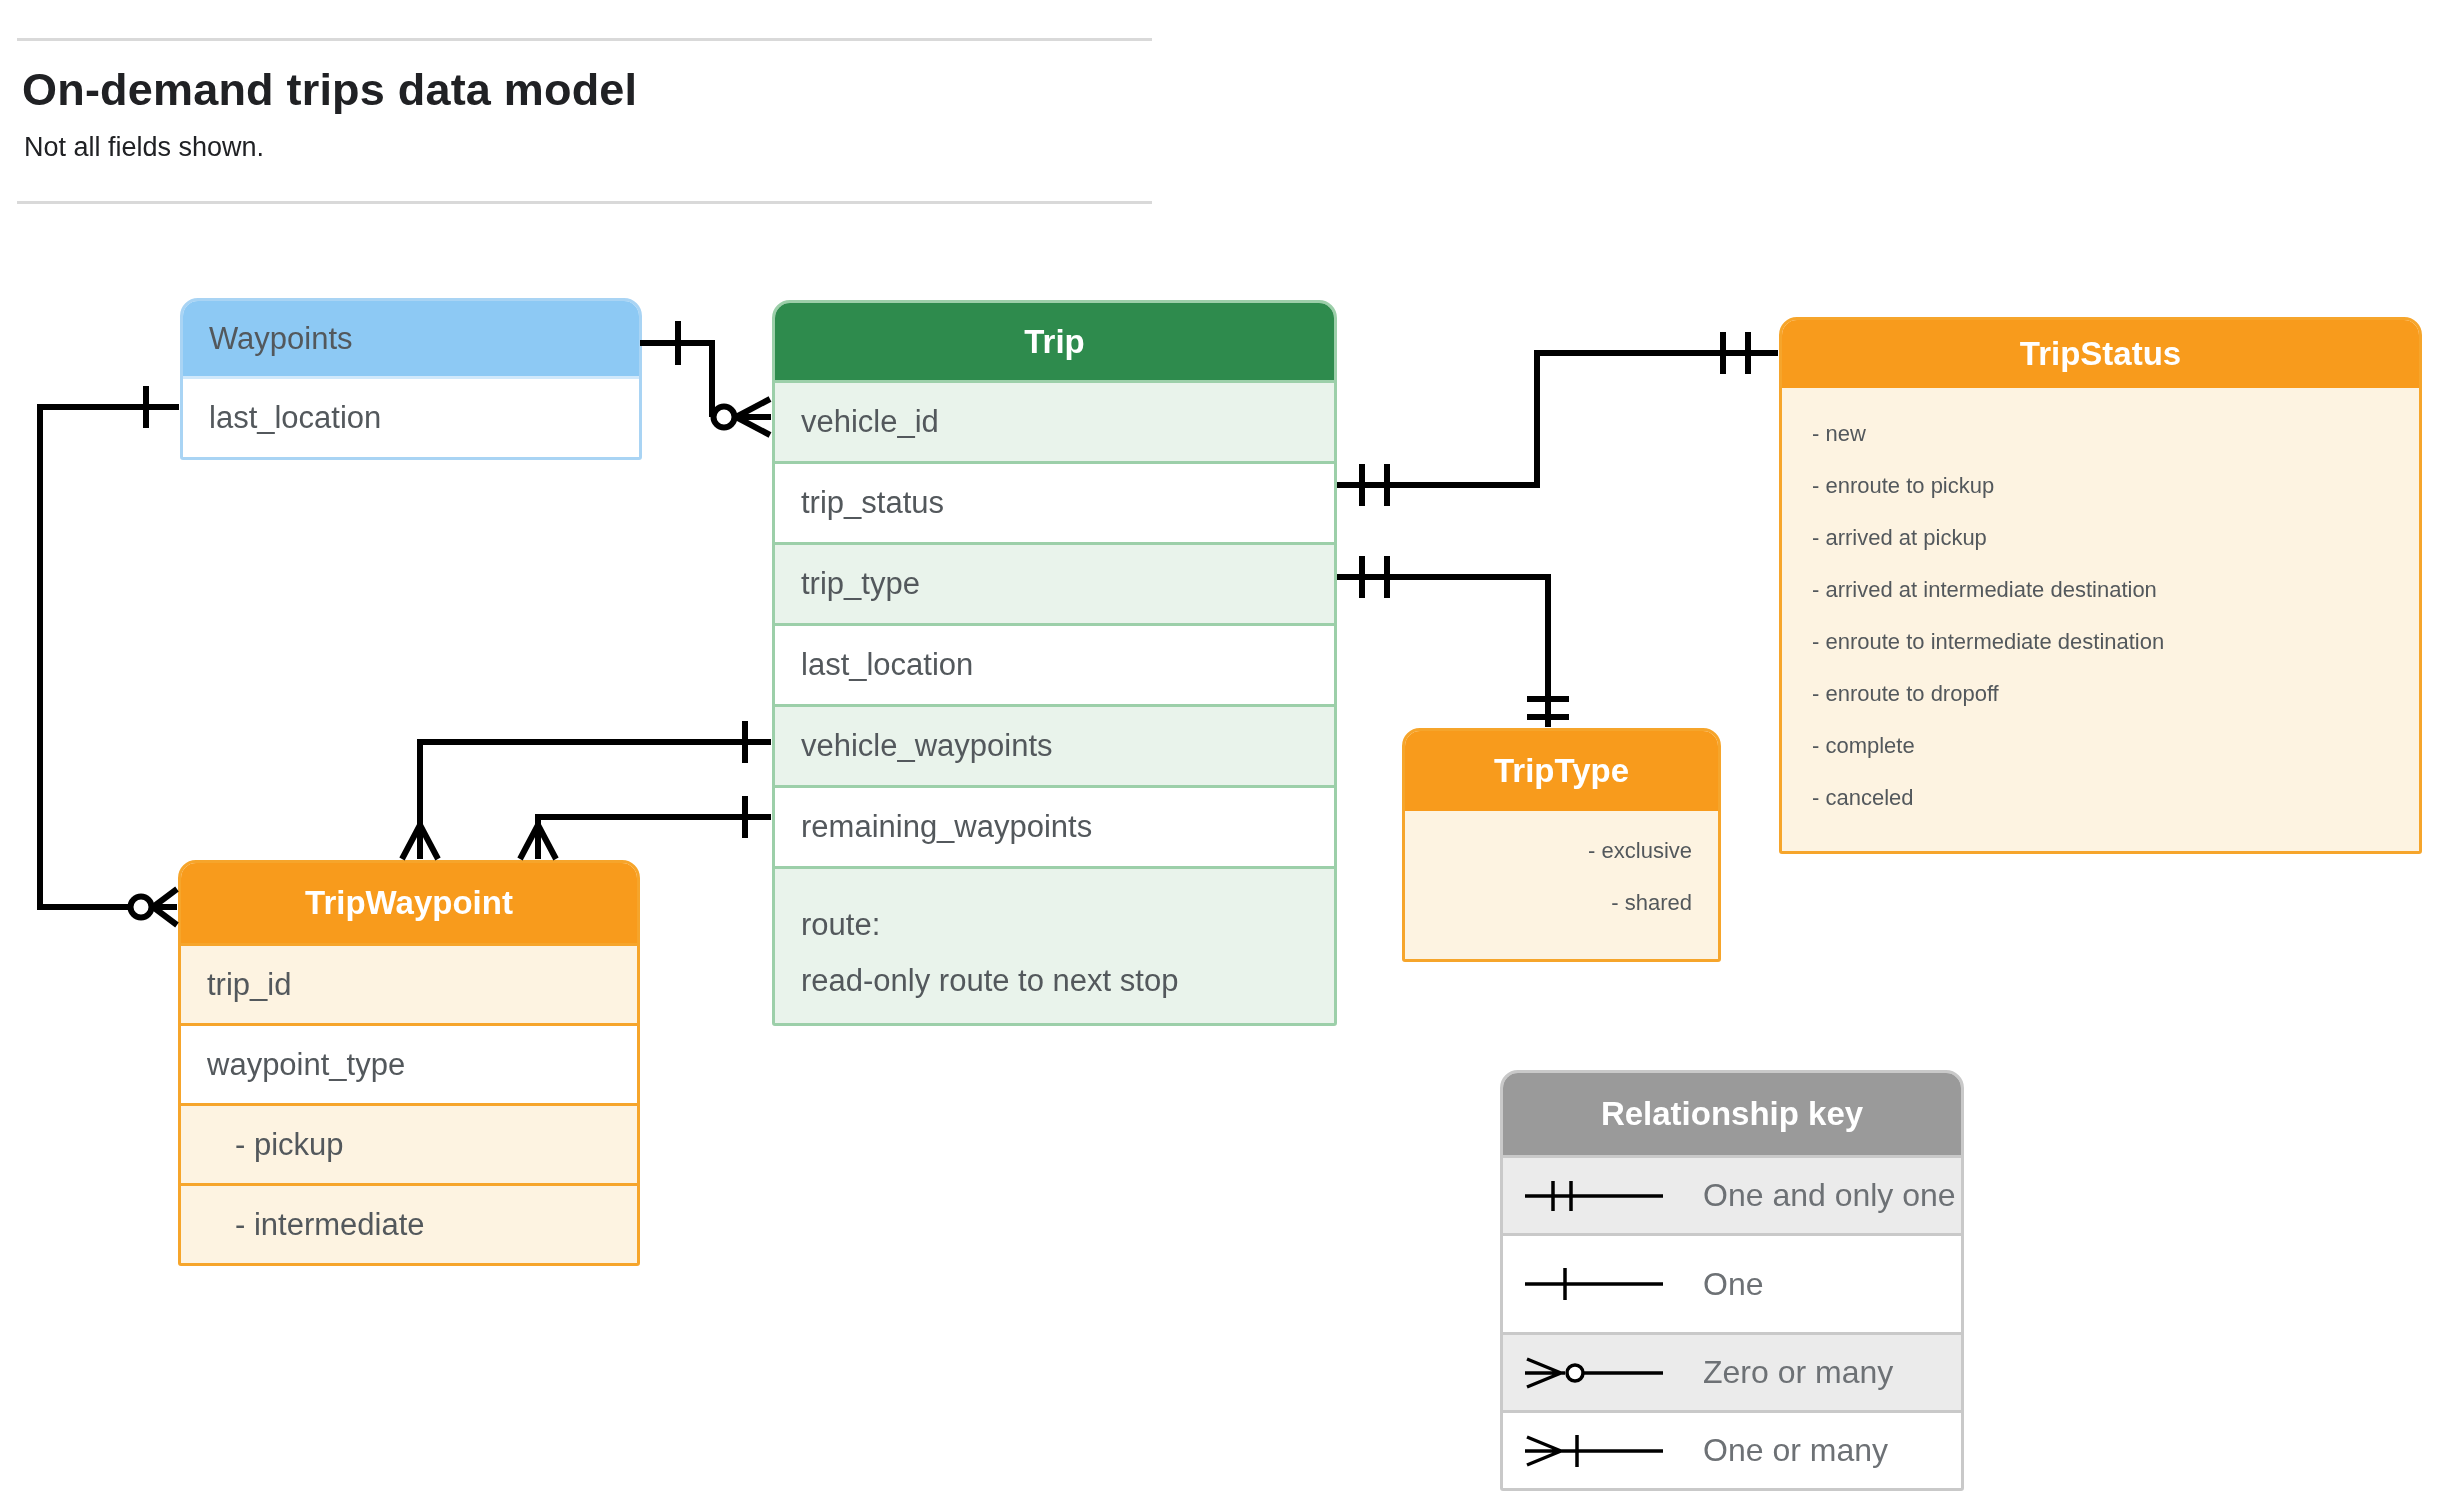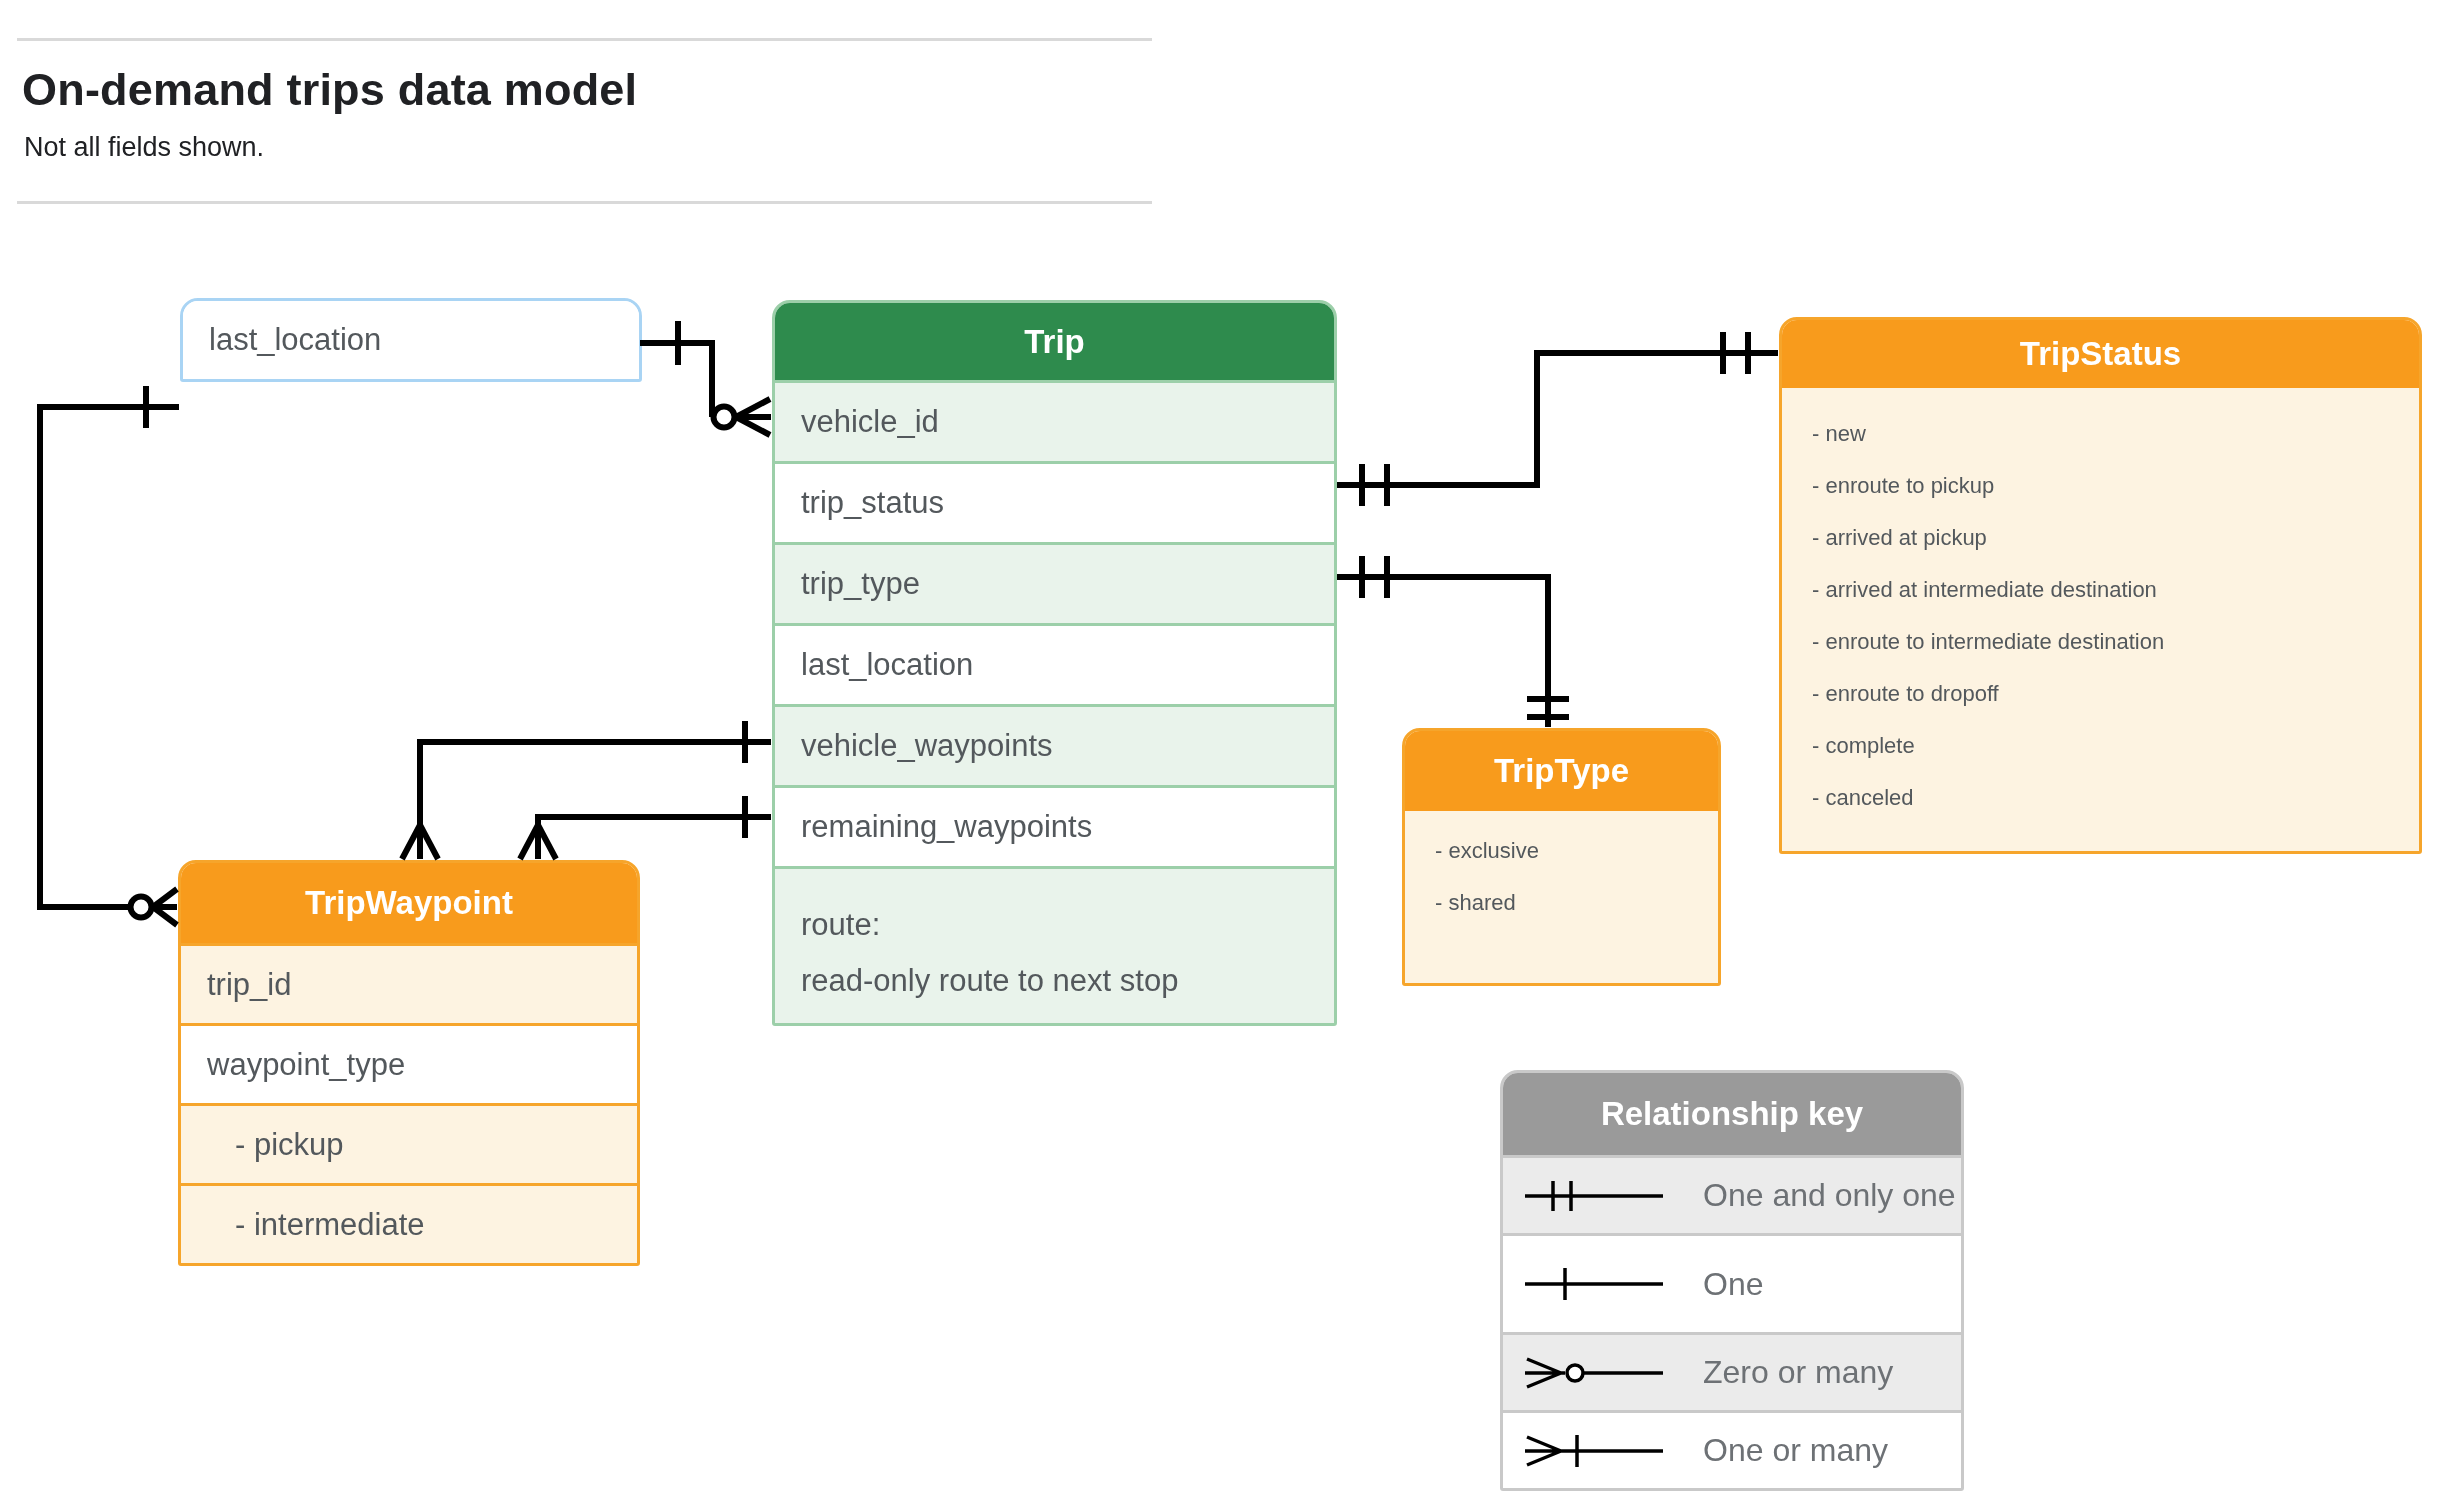--- a/index.html
+++ b/index.html
@@ -64,20 +64,21 @@
 <body>
 
 <div id="canvas">
 
   <div class="rule" style="left:17px;top:38px;width:1135px;"></div>
   <div id="page-title">On-demand trips data model</div>
   <div id="page-subtitle">Not all fields shown.</div>
   <div class="rule" style="left:17px;top:201px;width:1135px;"></div>
 
   <div class="entity e-blue" style="left:180px;top:298px;width:462px;">
+    <div class="row key" style="height:78px;">Waypoints</div>
     <div class="row plain" style="height:78px;">last_location</div>
   </div>
 
   <div class="entity e-green" style="left:772px;top:300px;width:565px;">
     <div class="hd" style="height:77px;">Trip</div>
     <div class="row alt" style="height:81px;">vehicle_id</div>
     <div class="row plain" style="height:81px;">trip_status</div>
     <div class="row alt" style="height:81px;">trip_type</div>
     <div class="row plain" style="height:81px;">last_location</div>
     <div class="row alt" style="height:81px;">vehicle_waypoints</div>
@@ -97,21 +98,21 @@
       <div>- arrived at intermediate destination</div>
       <div>- enroute to intermediate destination</div>
       <div>- enroute to dropoff</div>
       <div>- complete</div>
       <div>- canceled</div>
     </div>
   </div>
 
   <div class="entity e-orange" style="left:1402px;top:728px;width:319px;">
     <div class="hd" style="height:80px;">TripType</div>
-    <div class="body" style="height:172px;padding-top:14px;">
+    <div class="body" style="height:148px;padding-top:14px;text-align:right;">
       <div>- exclusive</div>
       <div>- shared</div>
     </div>
   </div>
 
   <div class="entity e-orange" style="left:178px;top:860px;width:462px;">
     <div class="hd" style="height:80px;">TripWaypoint</div>
     <div class="row alt" style="height:80px;">trip_id</div>
     <div class="row plain" style="height:80px;">waypoint_type</div>
     <div class="row alt indent" style="height:80px;">- pickup</div>

